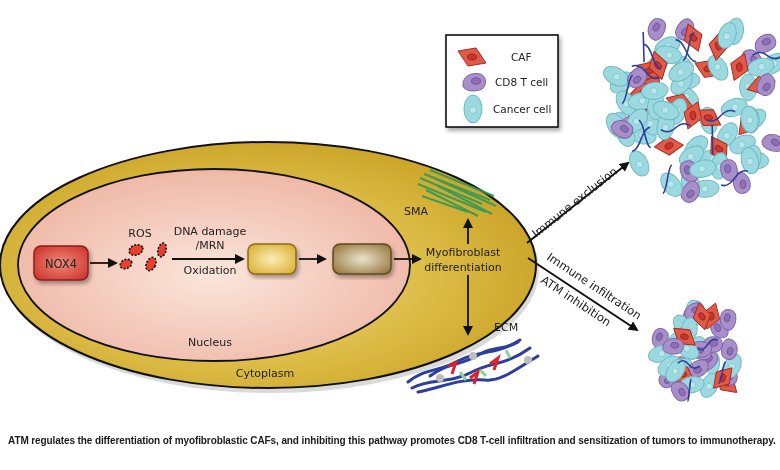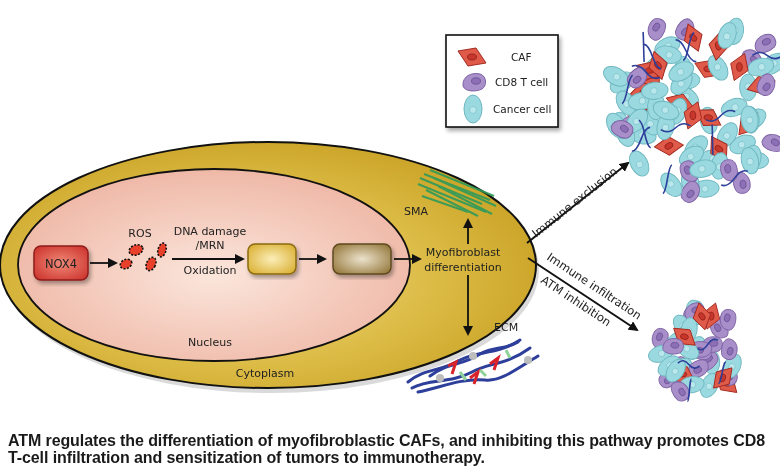--- a/index.html
+++ b/index.html
@@ -2,21 +2,21 @@
 <html><head>
 <meta charset="utf-8">
 <style>
   html, body { margin: 0; padding: 0; background: #ffffff; }
   body { width: 780px; height: 470px; position: relative; overflow: hidden; font-family: "DejaVu Sans", sans-serif; }
   #diagram { position: absolute; left: 0; top: 0; }
   .lbl { font-family: "DejaVu Sans", sans-serif; fill: #222; }
   .caption {
     position: absolute; left: 8px; top: 433px; width: 770px;
     font-family: "Liberation Sans", sans-serif; font-weight: bold;
-    font-size: 16px; line-height: 16.5px; color: #1a1a1a; letter-spacing: -0.1px;
+    font-size: 10px; line-height: 16.5px; color: #1a1a1a; letter-spacing: -0.1px;
   }
 </style>
 </head>
 <body>
 
 <svg id="diagram" width="780" height="470" viewBox="0 0 780 470">
   <defs>
     <radialGradient id="cytoGrad" cx="0.45" cy="0.55" r="0.6">
       <stop offset="0" stop-color="#f0dc8a"></stop>
       <stop offset="0.6" stop-color="#dcbb45"></stop>

